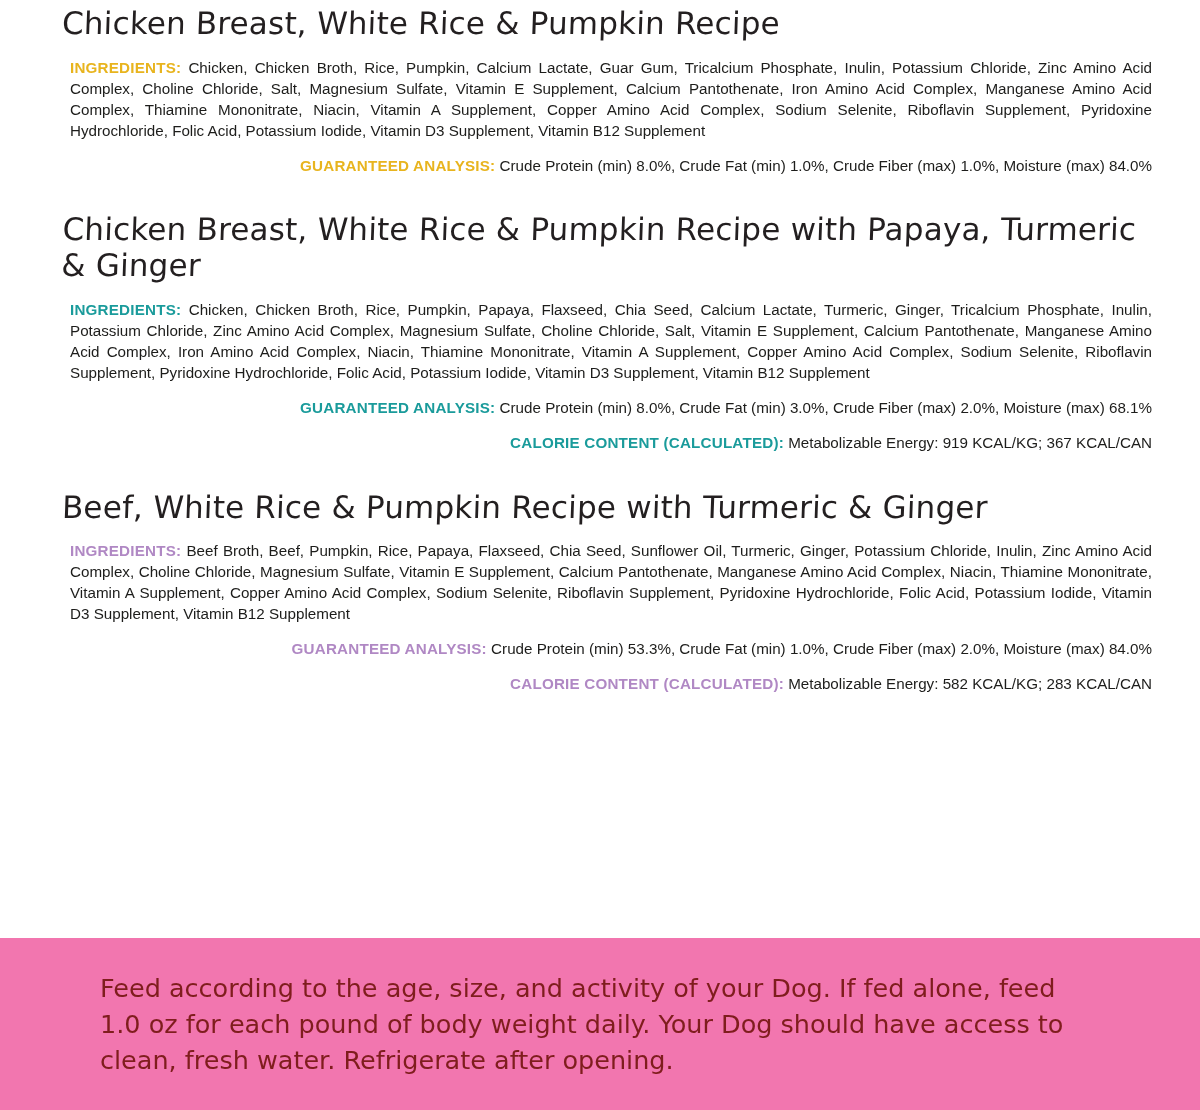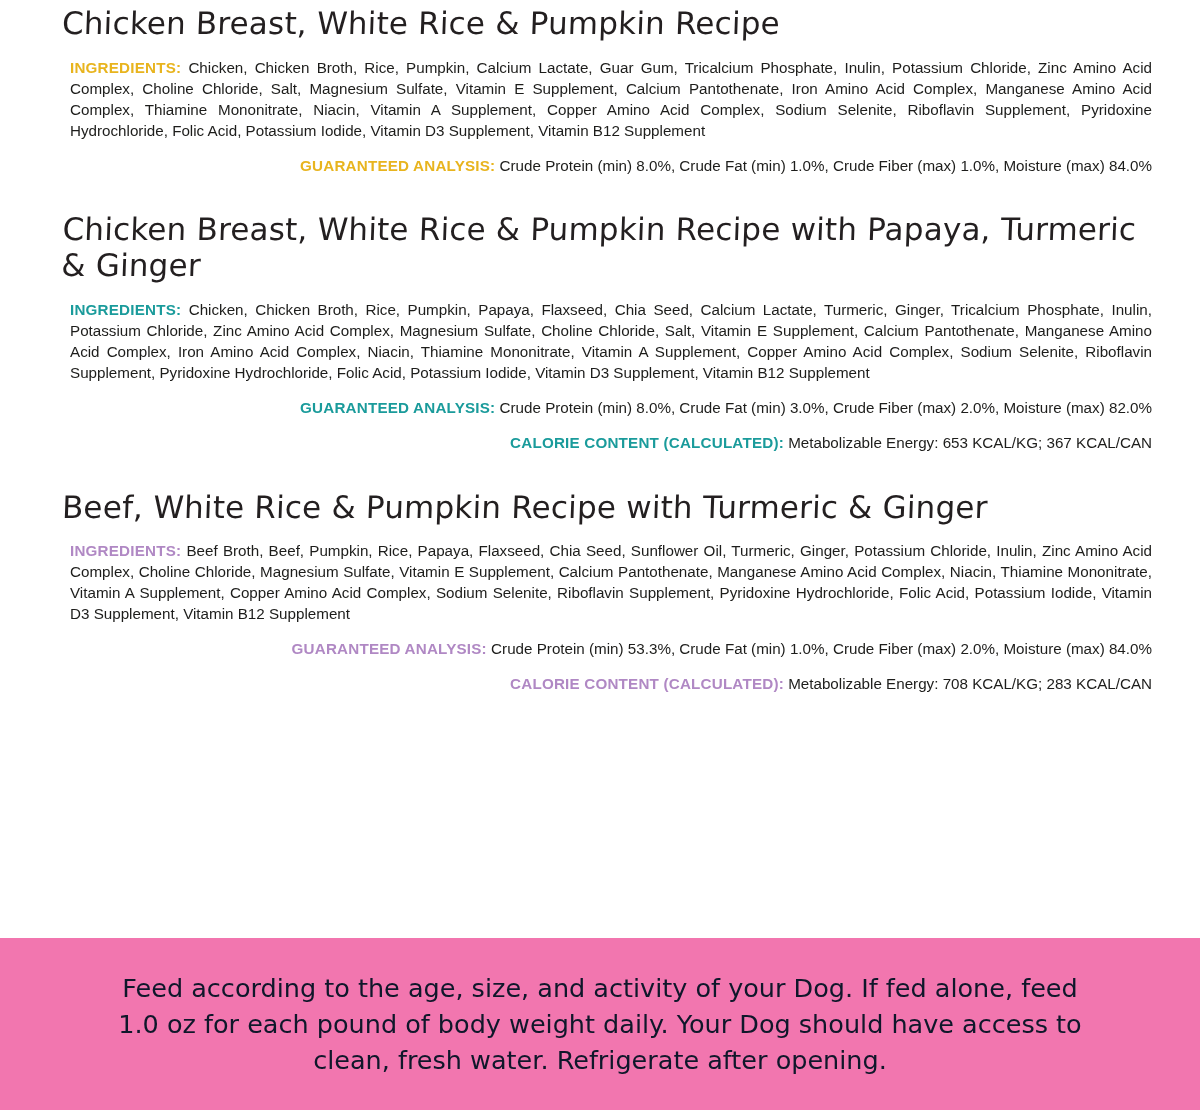--- a/index.html
+++ b/index.html
@@ -65,22 +65,21 @@
     width: 1200px;
     height: 172px;
     background: #f276af;
     display: flex;
     align-items: center;
     justify-content: center;
   }
   .footer p {
     margin: 0;
     width: 1000px;
-    text-align: center;
-    color: #0f172a;
+    color: #7f1d1d;
     font-size: 25.5px;
     line-height: 1.42;
     font-family: "DejaVu Sans", sans-serif;
     font-weight: 400;
   }
 </style>
 </head>
 <body>
 
 <div class="page">
@@ -101,43 +100,43 @@
     <div class="sec-gap-1"></div>
 
     <section class="recipe r2">
       <h1 class="recipe-title">Chicken Breast, White Rice &amp; Pumpkin Recipe with Papaya, Turmeric &amp; Ginger</h1>
       <p class="block">
         <span class="lbl">INGREDIENTS:</span>
         <span>Chicken, Chicken Broth, Rice, Pumpkin, Papaya, Flaxseed, Chia Seed, Calcium Lactate, Turmeric, Ginger, Tricalcium Phosphate, Inulin, Potassium Chloride, Zinc Amino Acid Complex, Magnesium Sulfate, Choline Chloride, Salt, Vitamin E Supplement, Calcium Pantothenate, Manganese Amino Acid Complex, Iron Amino Acid Complex, Niacin, Thiamine Mononitrate, Vitamin A Supplement, Copper Amino Acid Complex, Sodium Selenite, Riboflavin Supplement, Pyridoxine Hydrochloride, Folic Acid, Potassium Iodide, Vitamin D3 Supplement, Vitamin B12 Supplement</span>
       </p>
       <p class="block short">
         <span class="lbl">GUARANTEED ANALYSIS:</span>
-        <span>Crude Protein (min) 8.0%, Crude Fat (min) 3.0%, Crude Fiber (max) 2.0%, Moisture (max) 82.0%</span>
+        <span>Crude Protein (min) 8.0%, Crude Fat (min) 3.0%, Crude Fiber (max) 2.0%, Moisture (max) 68.1%</span>
       </p>
       <p class="block short">
         <span class="lbl">CALORIE CONTENT (CALCULATED):</span>
-        <span>Metabolizable Energy: 653 KCAL/KG; 367 KCAL/CAN</span>
+        <span>Metabolizable Energy: 919 KCAL/KG; 367 KCAL/CAN</span>
       </p>
     </section>
 
     <div class="sec-gap-2"></div>
 
     <section class="recipe r3">
       <h1 class="recipe-title">Beef, White Rice &amp; Pumpkin Recipe with Turmeric &amp; Ginger</h1>
       <p class="block">
         <span class="lbl">INGREDIENTS:</span>
         <span>Beef Broth, Beef, Pumpkin, Rice, Papaya, Flaxseed, Chia Seed, Sunflower Oil, Turmeric, Ginger, Potassium Chloride, Inulin, Zinc Amino Acid Complex, Choline Chloride, Magnesium Sulfate, Vitamin E Supplement, Calcium Pantothenate, Manganese Amino Acid Complex, Niacin, Thiamine Mononitrate, Vitamin A Supplement, Copper Amino Acid Complex, Sodium Selenite, Riboflavin Supplement, Pyridoxine Hydrochloride, Folic Acid, Potassium Iodide, Vitamin D3 Supplement, Vitamin B12 Supplement</span>
       </p>
       <p class="block short">
         <span class="lbl">GUARANTEED ANALYSIS:</span>
         <span>Crude Protein (min) 53.3%, Crude Fat (min) 1.0%, Crude Fiber (max) 2.0%, Moisture (max) 84.0%</span>
       </p>
       <p class="block short">
         <span class="lbl">CALORIE CONTENT (CALCULATED):</span>
-        <span>Metabolizable Energy: 708 KCAL/KG; 283 KCAL/CAN</span>
+        <span>Metabolizable Energy: 582 KCAL/KG; 283 KCAL/CAN</span>
       </p>
     </section>
 
   </div>
 
   <div class="footer">
     <p>Feed according to the age, size, and activity of your Dog. If fed alone, feed 1.0 oz for each pound of body weight daily. Your Dog should have access to clean, fresh water. Refrigerate after opening.</p>
   </div>
 </div>
 

